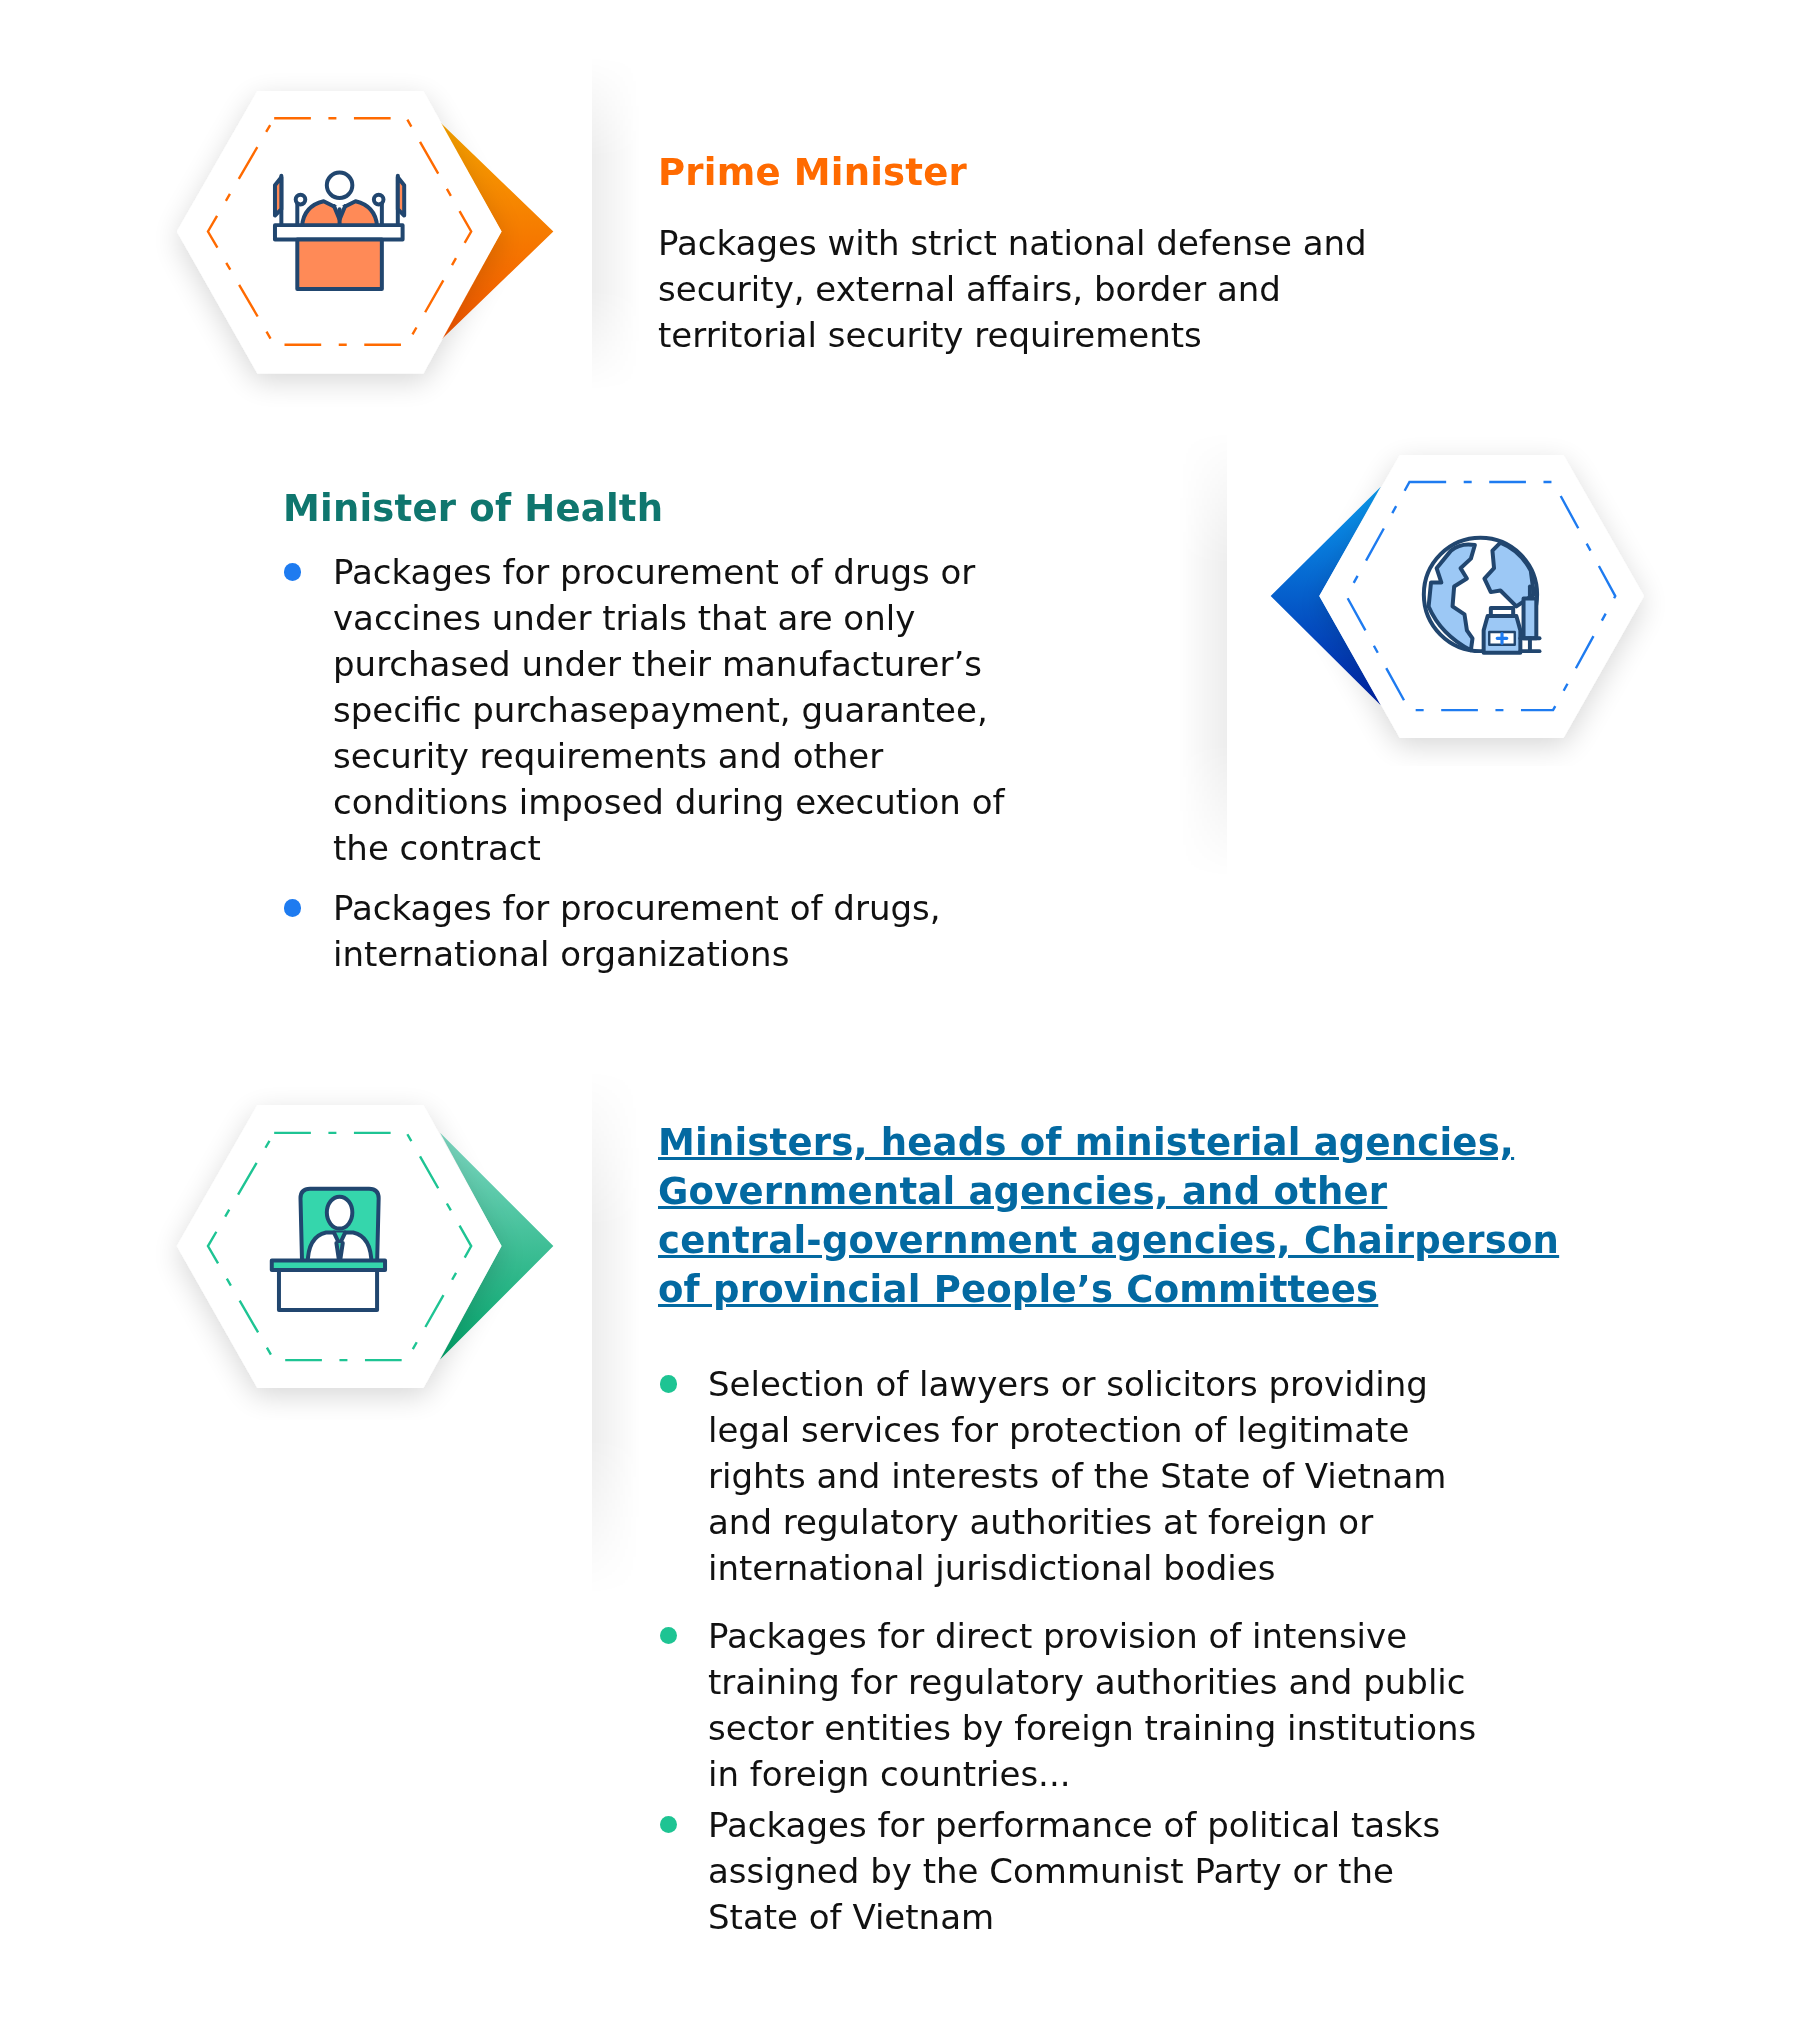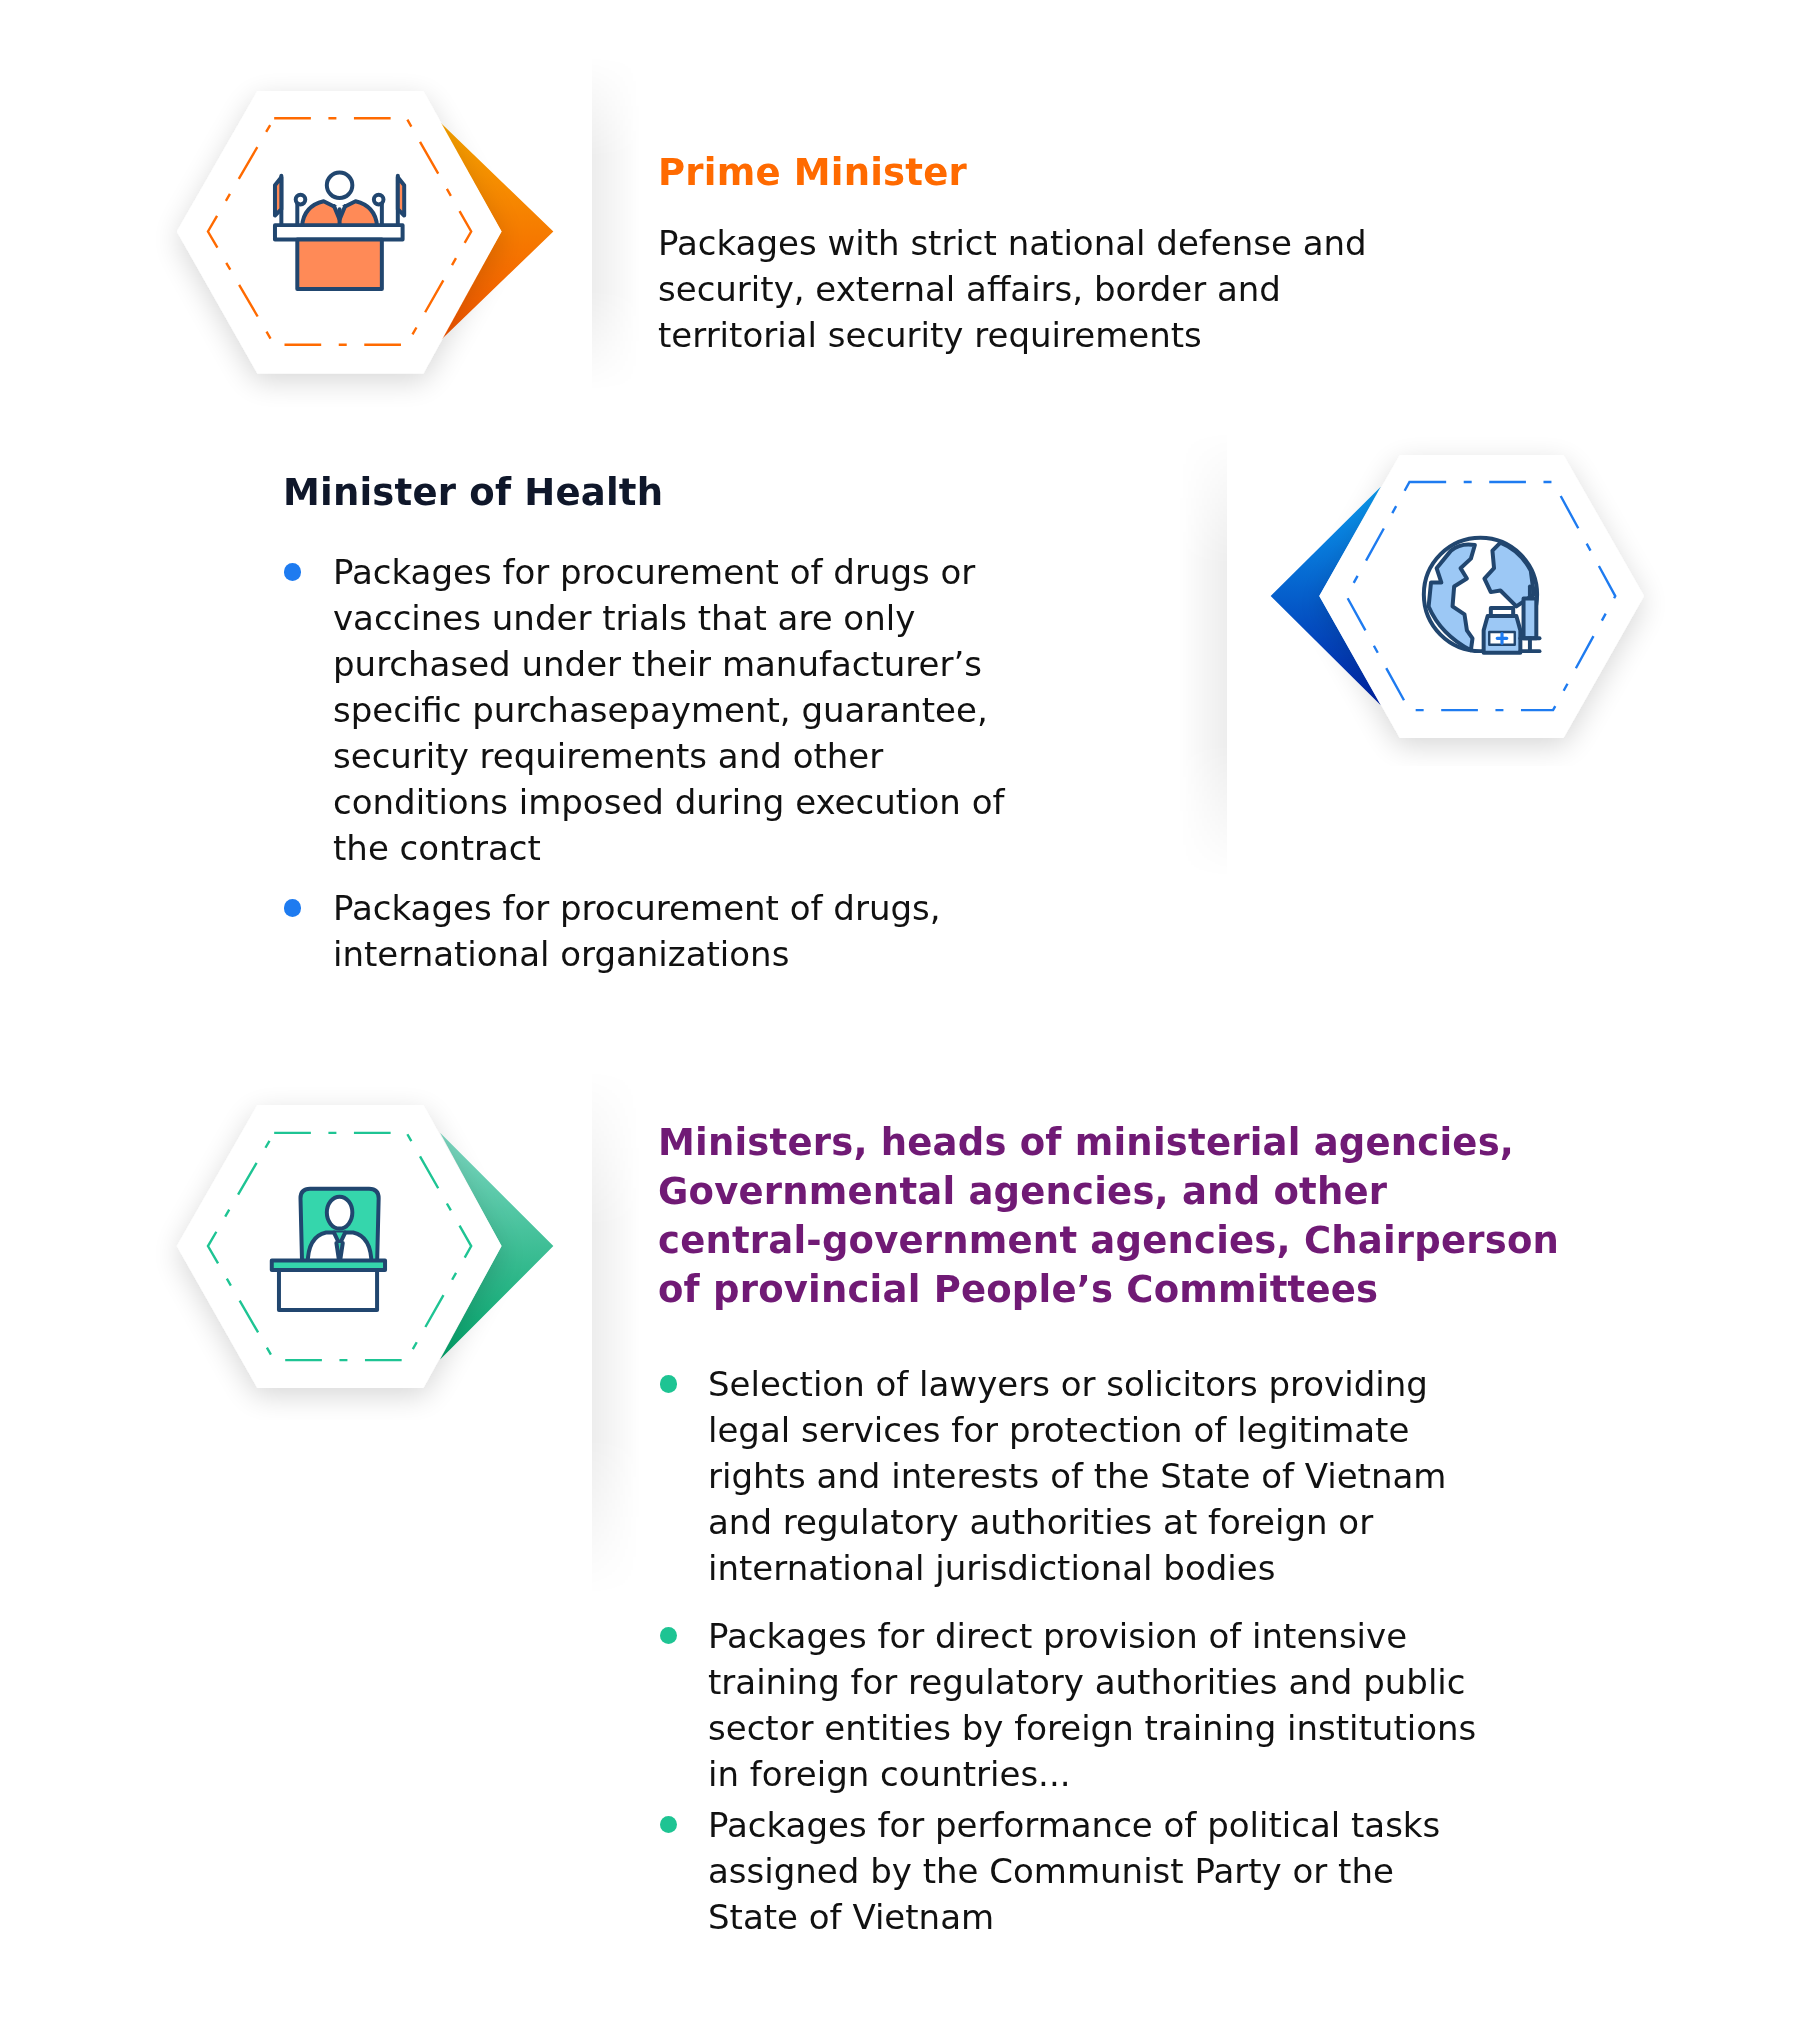--- a/index.html
+++ b/index.html
@@ -11,22 +11,22 @@
   .vshadow.left  { background:linear-gradient(to left,  rgba(0,0,0,0.07), rgba(0,0,0,0)); }
   .vshadow { -webkit-mask-image:linear-gradient(to bottom, transparent, #000 30%, #000 70%, transparent);
              mask-image:linear-gradient(to bottom, transparent, #000 30%, #000 70%, transparent); }
   .title { position:absolute; font-weight:bold; font-size:37px; line-height:49px; letter-spacing:0.2px; }
   .body-text { position:absolute; font-size:34px; line-height:46px; }
   ul.blist { position:absolute; list-style:none; margin:0; padding:0; }
   ul.blist li { position:relative; font-size:34px; line-height:46px; padding-left:0; }
   ul.blist li .dot { position:absolute; width:17.6px; height:17.6px; border-radius:50%; top:14.4px; }
   ul.blist li .txt { display:block; }
   .orange { color:#FF6A00; }
-  .blue { color:#0f172a; }
-  .green { color:#701a75; }
+  .blue { color:#0f766e;margin-top:16px; }
+  .green { color:#0369a1;text-decoration:underline; }
 </style>
 </head>
 <body>
 
 <svg width="0" height="0" style="position:absolute">
   <defs>
     <linearGradient id="gOrange" x1="0" y1="0" x2="0" y2="1">
       <stop offset="0" stop-color="#F7A300"></stop>
       <stop offset="1" stop-color="#F55400"></stop>
     </linearGradient>

